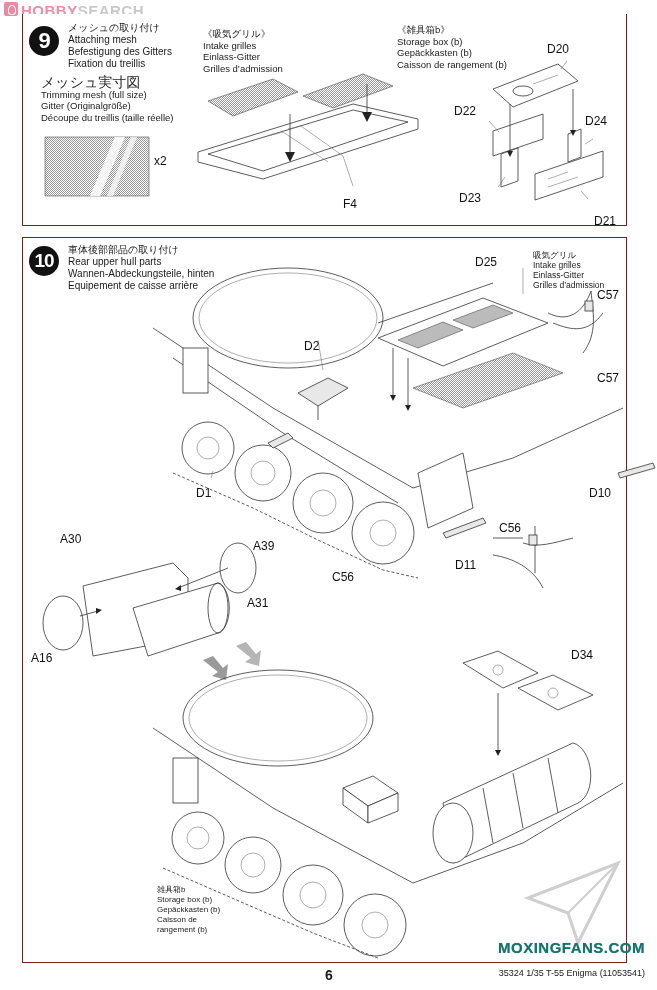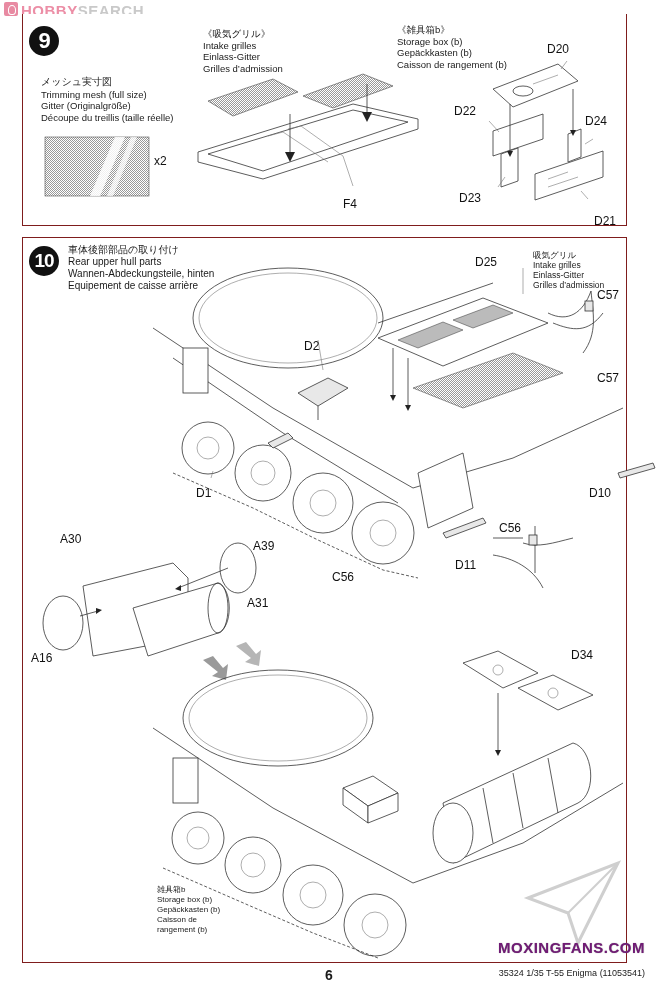--- a/index.html
+++ b/index.html
@@ -28,39 +28,45 @@
 
   svg { position: absolute; overflow: visible; }
   .ln { stroke: #333; stroke-width: 0.8; fill: none; }
   .ln-thin { stroke: #777; stroke-width: 0.6; fill: none; }
   .fill-w { fill: #fff; stroke: #333; stroke-width: 0.8; }
   .fill-g { fill: #e8e8e8; stroke: #333; stroke-width: 0.8; }
   .arrow { fill: #222; }
 
   .page-num { position: absolute; left: 325px; top: 967px; font-size: 14px; font-weight: bold; }
   .footer-code { position: absolute; right: 12px; top: 968px; font-size: 9px; }
-  .wm-bottom { position: absolute; left: 498px; top: 939px; font-size: 15px; font-weight: bold; color: #701a75;
+  .wm-bottom { position: absolute; left: 498px; top: 939px; font-size: 15px; font-weight: bold; color: #0f766e;
     letter-spacing: 0.5px; text-shadow: 0 0 1px #888; }
 </style>
 </head>
 <body>
 
 <div class="wm-top">
   <span class="wm-logo"></span>
   <span class="wm-text">
     <span class="p1">HOBBY</span><span class="p2">SEARCH</span>
   </span>
 </div>
 
 <div id="panel9-topline"></div>
 <div class="panel" id="panel9">
   <div class="step-num" style="left:6px; top:12px;">9</div>
+  <div class="step-title" style="left:45px; top:8px;">
+    <div class="ja">メッシュの取り付け</div>
+    <div>Attaching mesh</div>
+    <div>Befestigung des Gitters</div>
+    <div>Fixation du treillis</div>
+  </div>
 
   <div class="txt" style="left:18px; top:63px;">
-    <div style="font-size:10px;font-family:Liberation Mono, monospace;">メッシュ実寸図</div>
+    <div style="font-size:14px;">メッシュ実寸図</div>
     <div>Trimming mesh (full size)</div>
     <div>Gitter (Originalgröße)</div>
     <div>Découpe du treillis (taille réelle)</div>
   </div>
 
   <svg style="left:22px; top:123px;" width="105" height="60">
     <defs>
       <pattern id="meshpat" width="2" height="2" patternUnits="userSpaceOnUse">
         <rect width="2" height="2" fill="#fff"></rect>
         <rect width="1" height="1" fill="#999"></rect>

